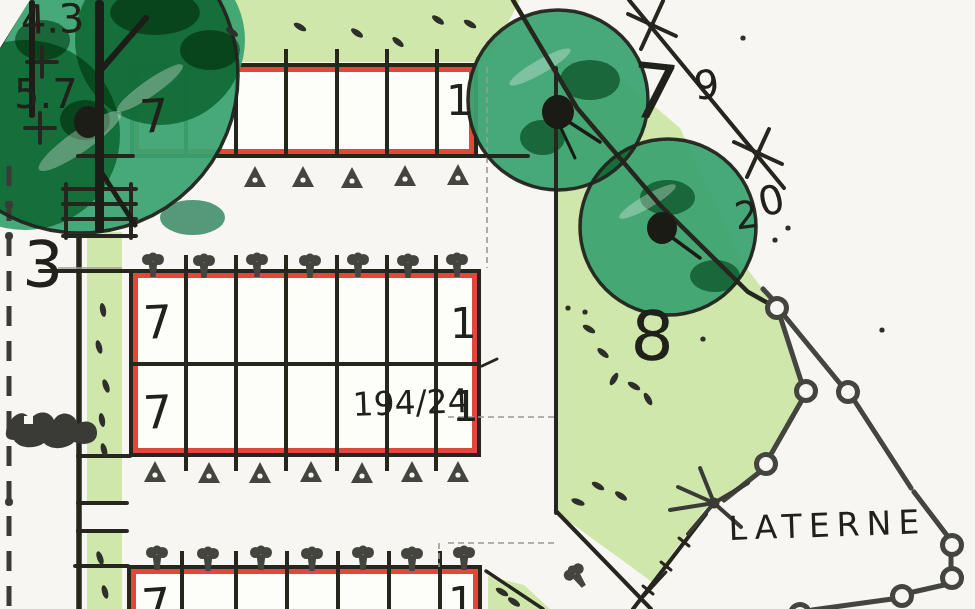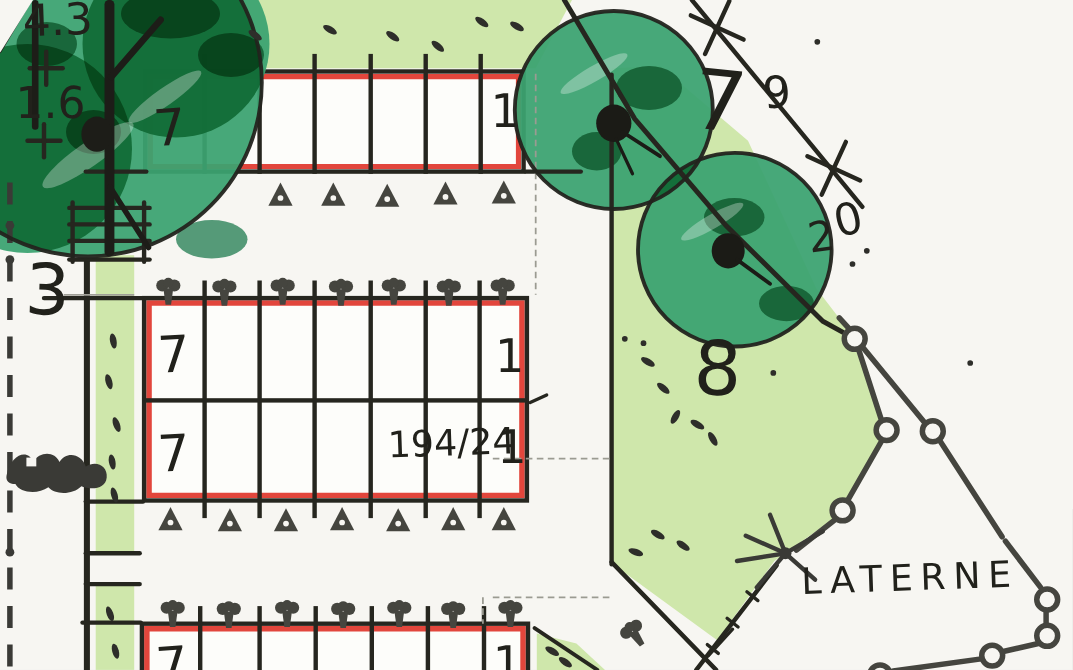--- a/index.html
+++ b/index.html
@@ -333,21 +333,21 @@
       <circle cx="585" cy="312" r="2.6" fill="#2e2e2a"></circle>
       <circle cx="703" cy="339" r="2.6" fill="#2e2e2a"></circle>
       <circle cx="775" cy="240" r="2.6" fill="#2e2e2a"></circle>
       <circle cx="788" cy="228" r="2.6" fill="#2e2e2a"></circle>
       <circle cx="743" cy="38" r="2.6" fill="#2e2e2a"></circle>
       <circle cx="882" cy="330" r="2.6" fill="#2e2e2a"></circle>
     </svg>
 
   <div class="lyr-lbl" id="labels" style="left:0;top:0;width:975px;height:609px;">
       <div class="lbl" style="left: 20px; top: 0px; font-size: 40px; transform: rotate(-2deg);">4.3</div>
-      <div class="lbl" style="left: 14px; top: 74px; font-size: 40px; transform: rotate(0deg);">1.6</div>
+      <div class="lbl" style="left: 14px; top: 74px; font-size: 40px; transform: rotate(0deg);">5.7</div>
       <div class="lbl" style="left: 24px; top: 232px; font-size: 64px; transform: rotate(2deg);">3</div>
       <div class="lbl" style="left: 138px; top: 94px; font-size: 46px; transform: rotate(-4deg);">7</div>
       <div class="lbl" style="left: 446px; top: 80px; font-size: 42px; transform: rotate(0deg);">1</div>
       <div class="lbl" style="left: 142px; top: 300px; font-size: 46px; transform: rotate(-3deg);">7</div>
       <div class="lbl" style="left: 450px; top: 303px; font-size: 42px; transform: rotate(0deg);">1</div>
       <div class="lbl" style="left: 142px; top: 390px; font-size: 46px; transform: rotate(-3deg);">7</div>
       <div class="lbl" style="left: 352px; top: 388px; font-size: 33px; transform: rotate(-2deg);">194/24</div>
       <div class="lbl" style="left: 452px; top: 386px; font-size: 42px; transform: rotate(0deg);">1</div>
       <div class="lbl" style="left: 140px; top: 583px; font-size: 46px; transform: rotate(-4deg);">7</div>
       <div class="lbl" style="left: 448px; top: 582px; font-size: 42px; transform: rotate(0deg);">1</div>

